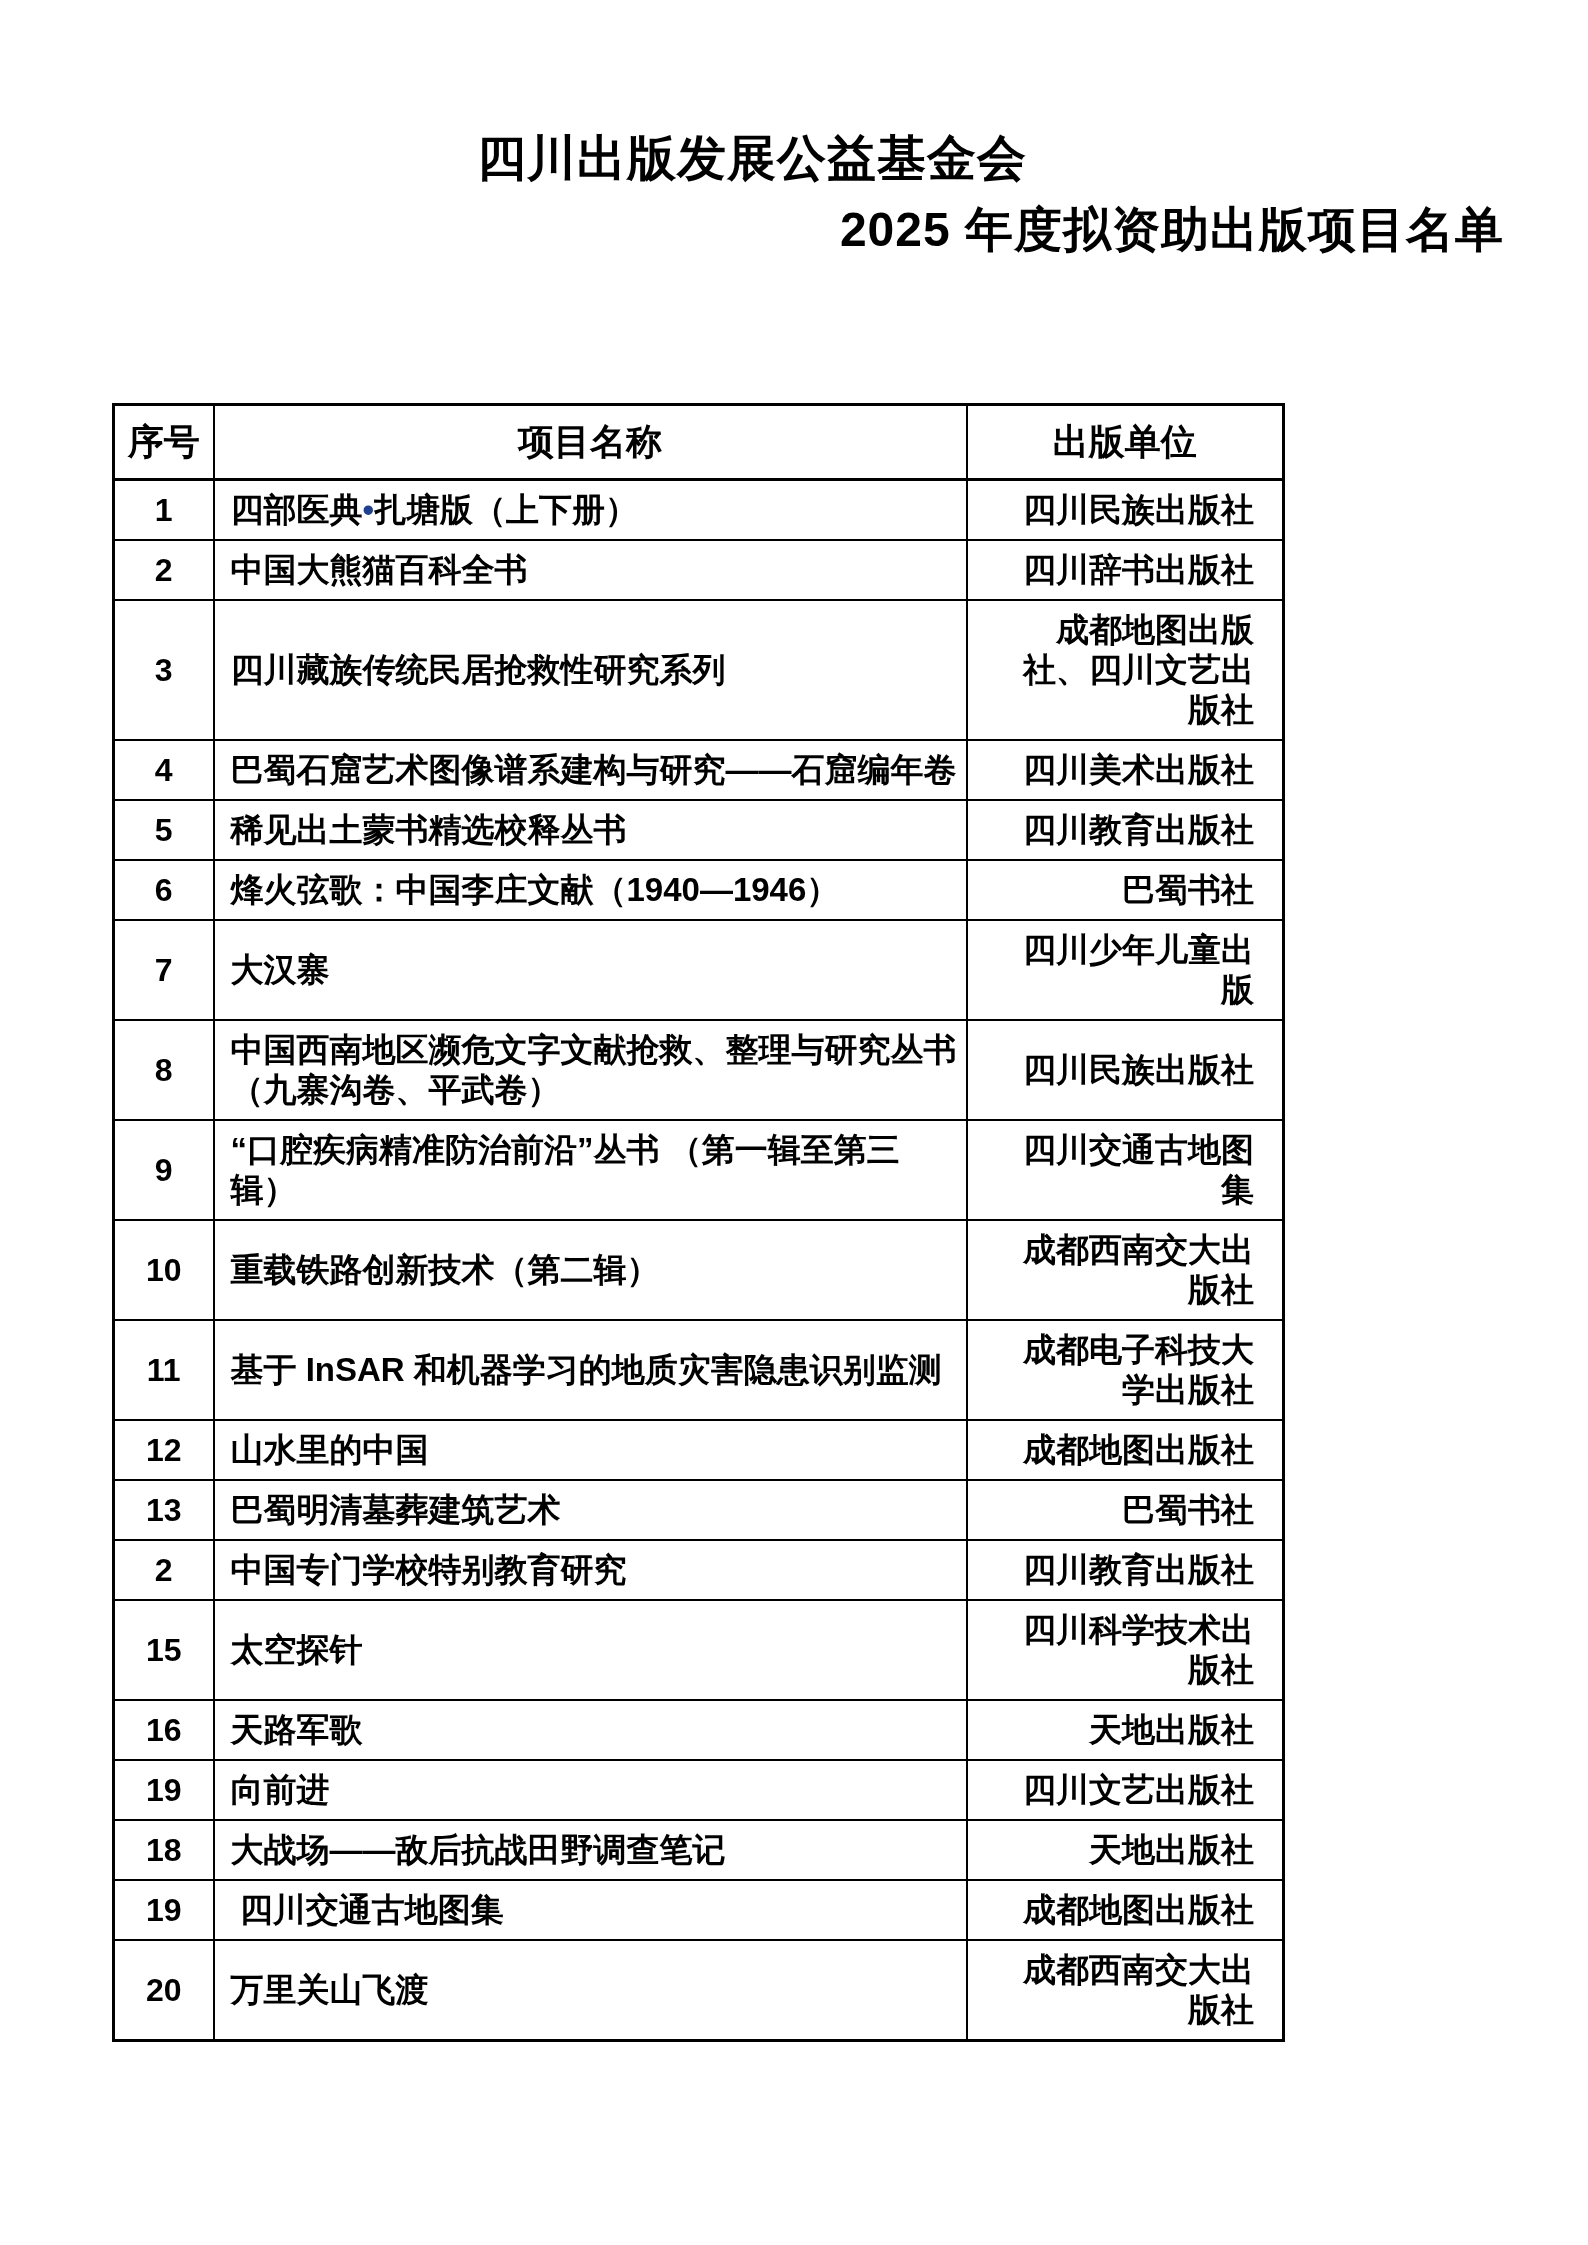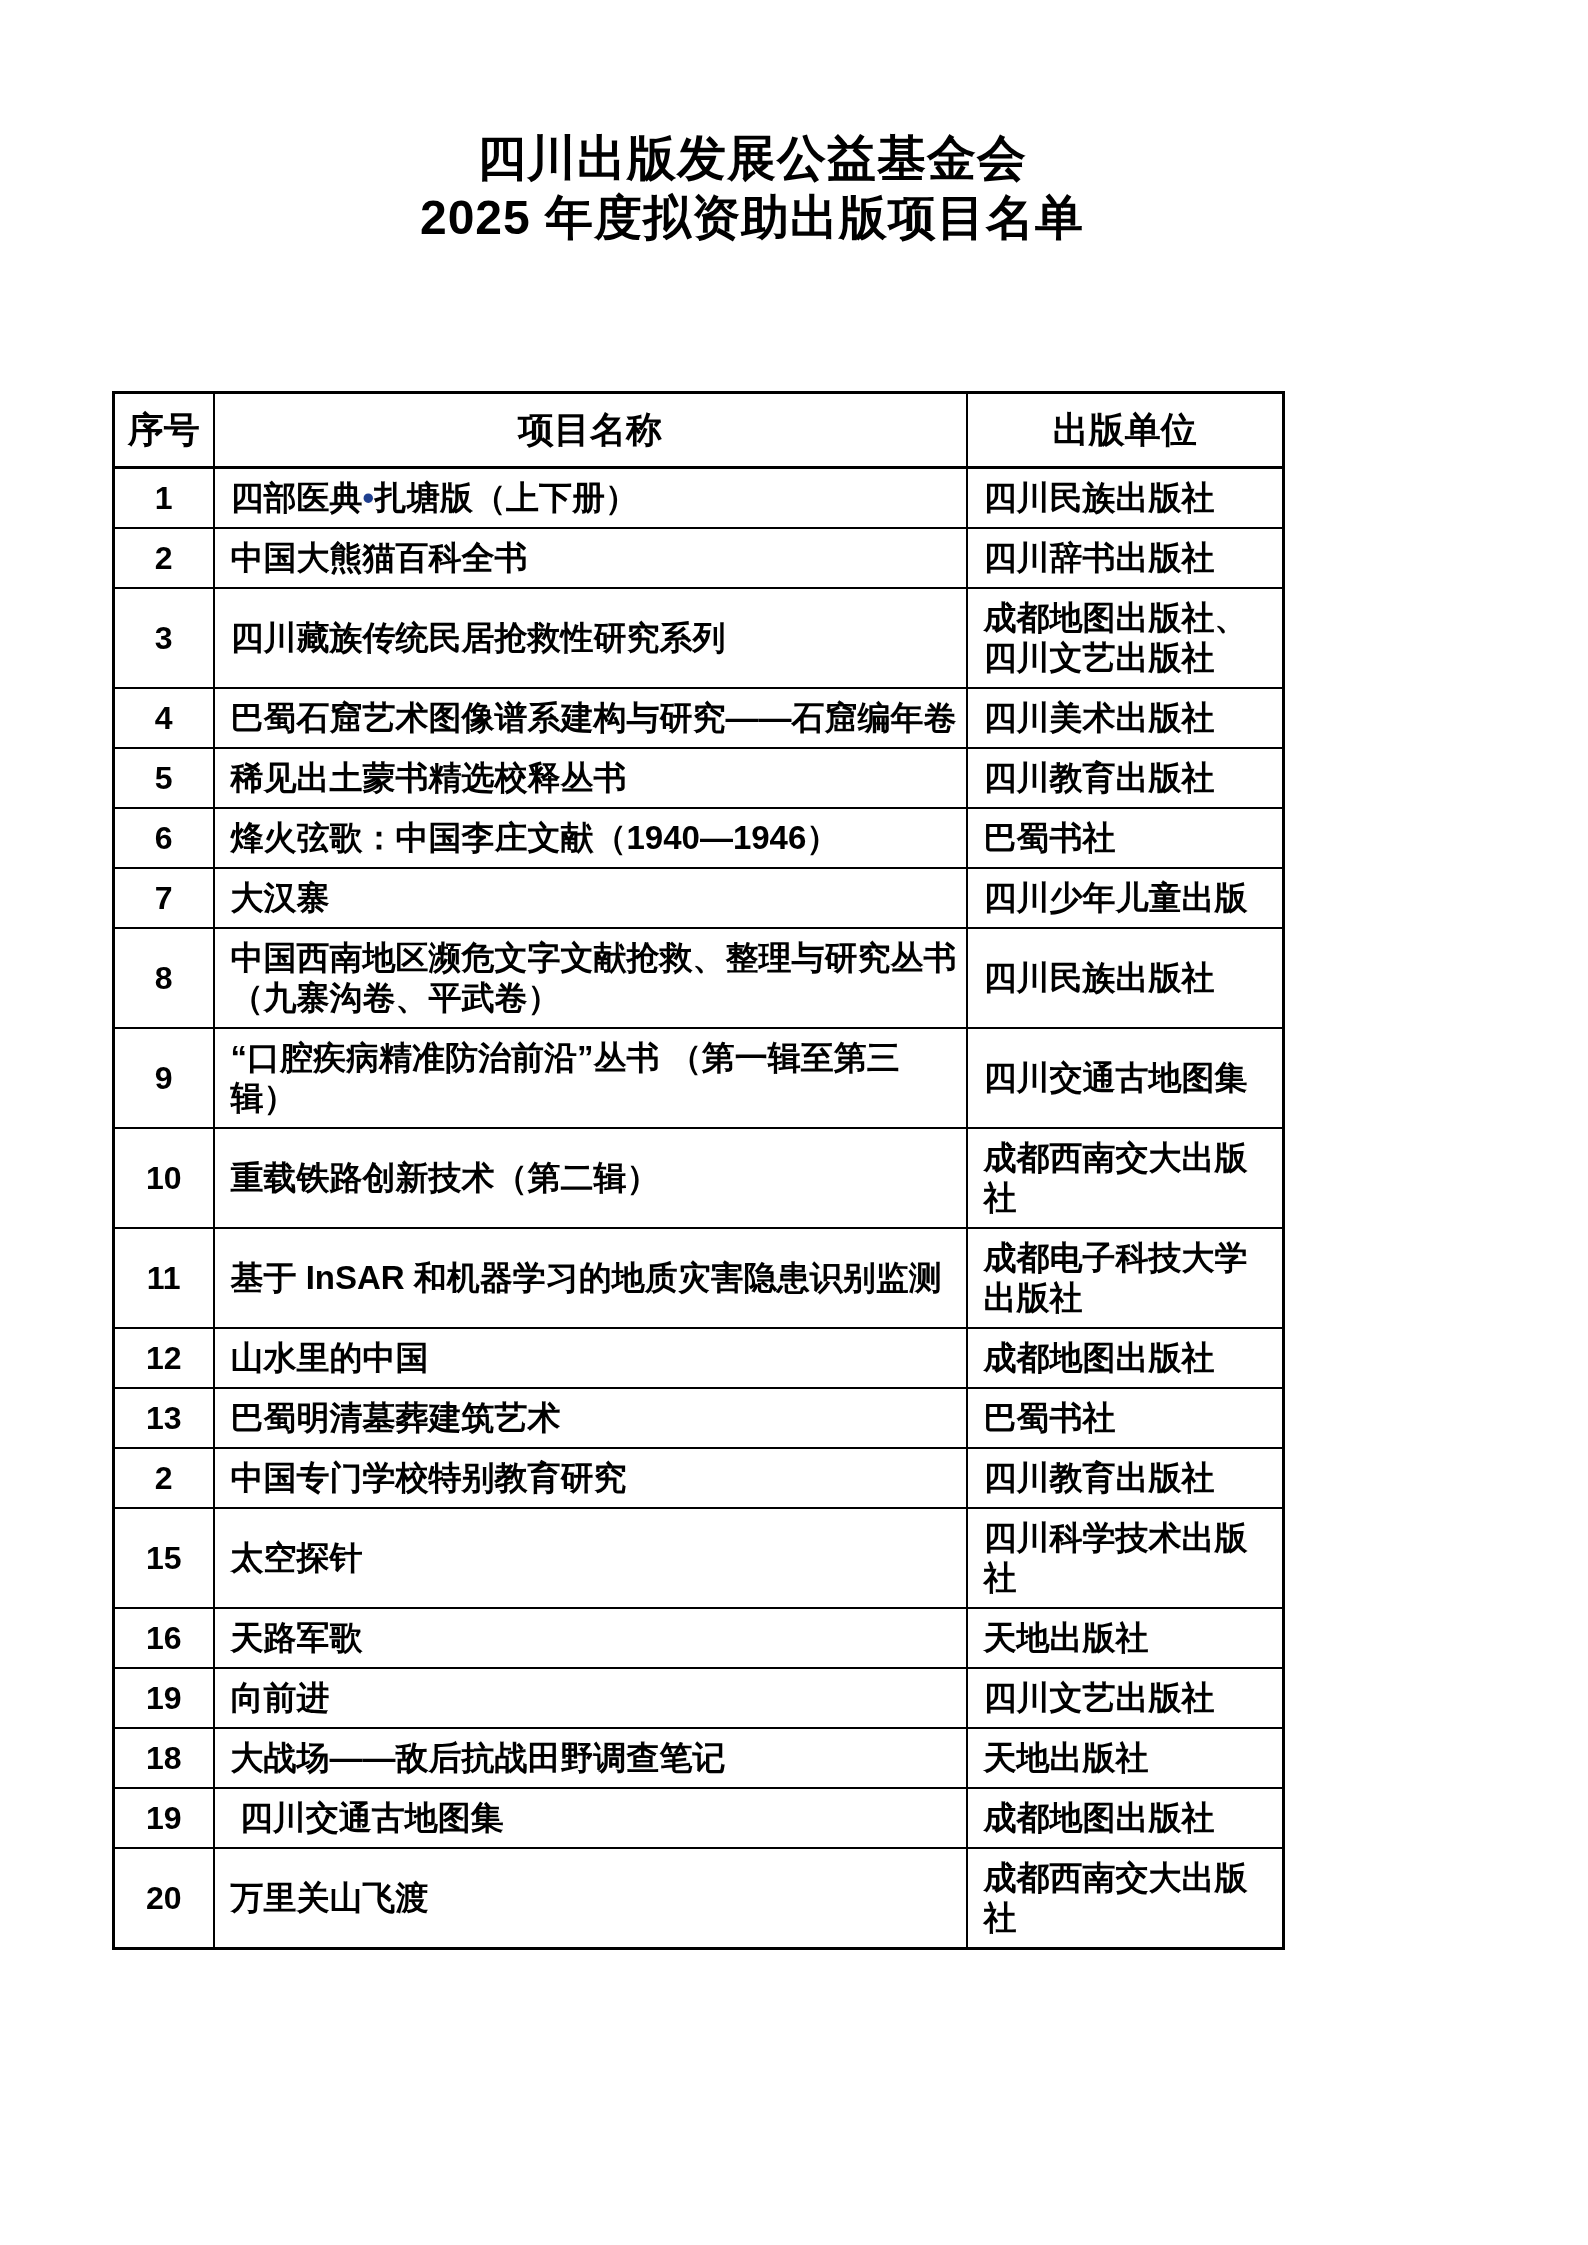--- a/index.html
+++ b/index.html
@@ -24,21 +24,22 @@
   .doc-title {
     font-size: 49px;
     line-height: 60px;
     letter-spacing: 1px;
     margin: 0;
   }
   .doc-subtitle {
     font-size: 48px;
     line-height: 60px;
     letter-spacing: 1px;
-    margin: 0 0 0 0;
+    margin: 12px 0 0 0;
+    text-align: right;
   }
   table.projects {
     border-collapse: collapse;
     table-layout: fixed;
     width: 1170px;
     margin: 143px 0 0 112px;
     border: 3px solid #000000;
   }
   th, td {
     border: 2px solid #000000;
@@ -61,22 +62,22 @@
   td.col-index {
     text-align: center;
     font-size: 32px;
   }
   td.col-project {
     text-align: left;
     padding: 9px 4px 9px 16px;
     white-space: pre-wrap;
   }
   td.col-publisher {
-    text-align: left;
-    padding: 9px 16px;
+    text-align: right;
+    padding: 9px 28px;
   }
 </style>
 </head>
 <body>
 
 <div class="page">
 
   <div class="title-block">
     <h1 class="doc-title">四川出版发展公益基金会</h1>
     <h2 class="doc-subtitle">2025 年度拟资助出版项目名单</h2>

